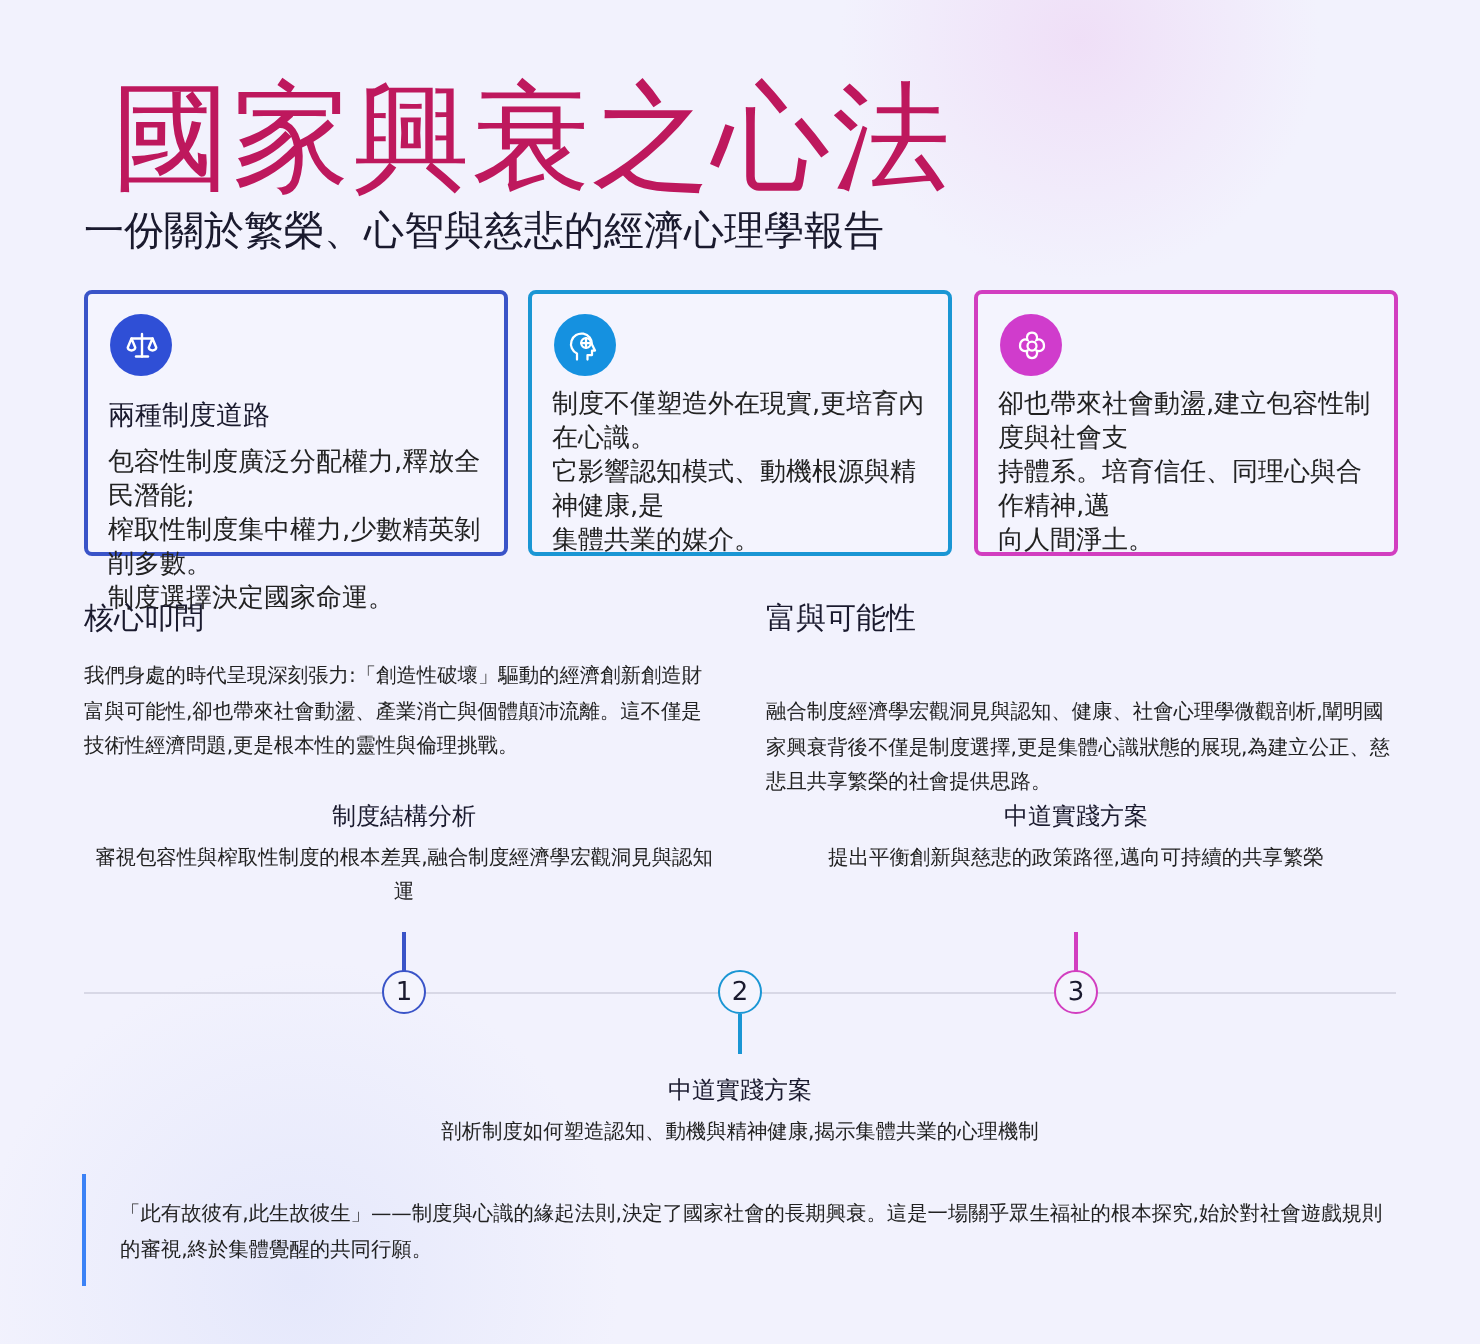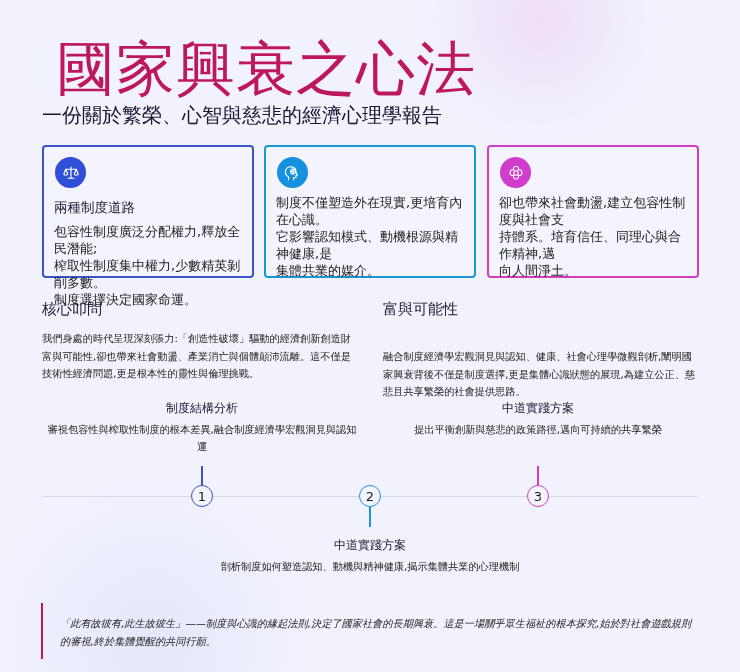--- a/index.html
+++ b/index.html
@@ -39,23 +39,23 @@
   .tl-desc { position: absolute; font-size: 10.2px; line-height: 17px; text-align: center; color: #222; }
   .axis { position: absolute; left: 42px; top: 496px; width: 656px; height: 1px; background: #d8d8e6; }
   .node {
     position: absolute; width: 22px; height: 22px; border-radius: 50%;
     border: 1.6px solid; background: #f4f4fd;
     display: flex; align-items: center; justify-content: center;
     font-size: 13px; color: #1a1a2e;
   }
   .stem { position: absolute; width: 2px; }
   .quote {
-    position: absolute; left: 41px; top: 603px; width: 670px; height: 56px;
-    border-left: 2px solid #be185d; padding: 12px 0 0 17px;
-    font-size: 10.2px; line-height: 17.5px; color: #222; font-style: italic;
+    position: absolute; left: 41px; top: 587px; width: 670px; height: 56px;
+    border-left: 2px solid #3b82f6; padding: 12px 0 0 17px;
+    font-size: 10.2px; line-height: 17.5px; color: #222;
   }
 </style>
 </head>
 <body>
 
 <h1 class="title">國家興衰之心法</h1>
 <div class="subtitle">一份關於繁榮、心智與慈悲的經濟心理學報告</div>
 
 <div class="card" style="left:42px; border-color:#3a54c8;">
   <div class="icon" style="background:#2f4fd6;">

